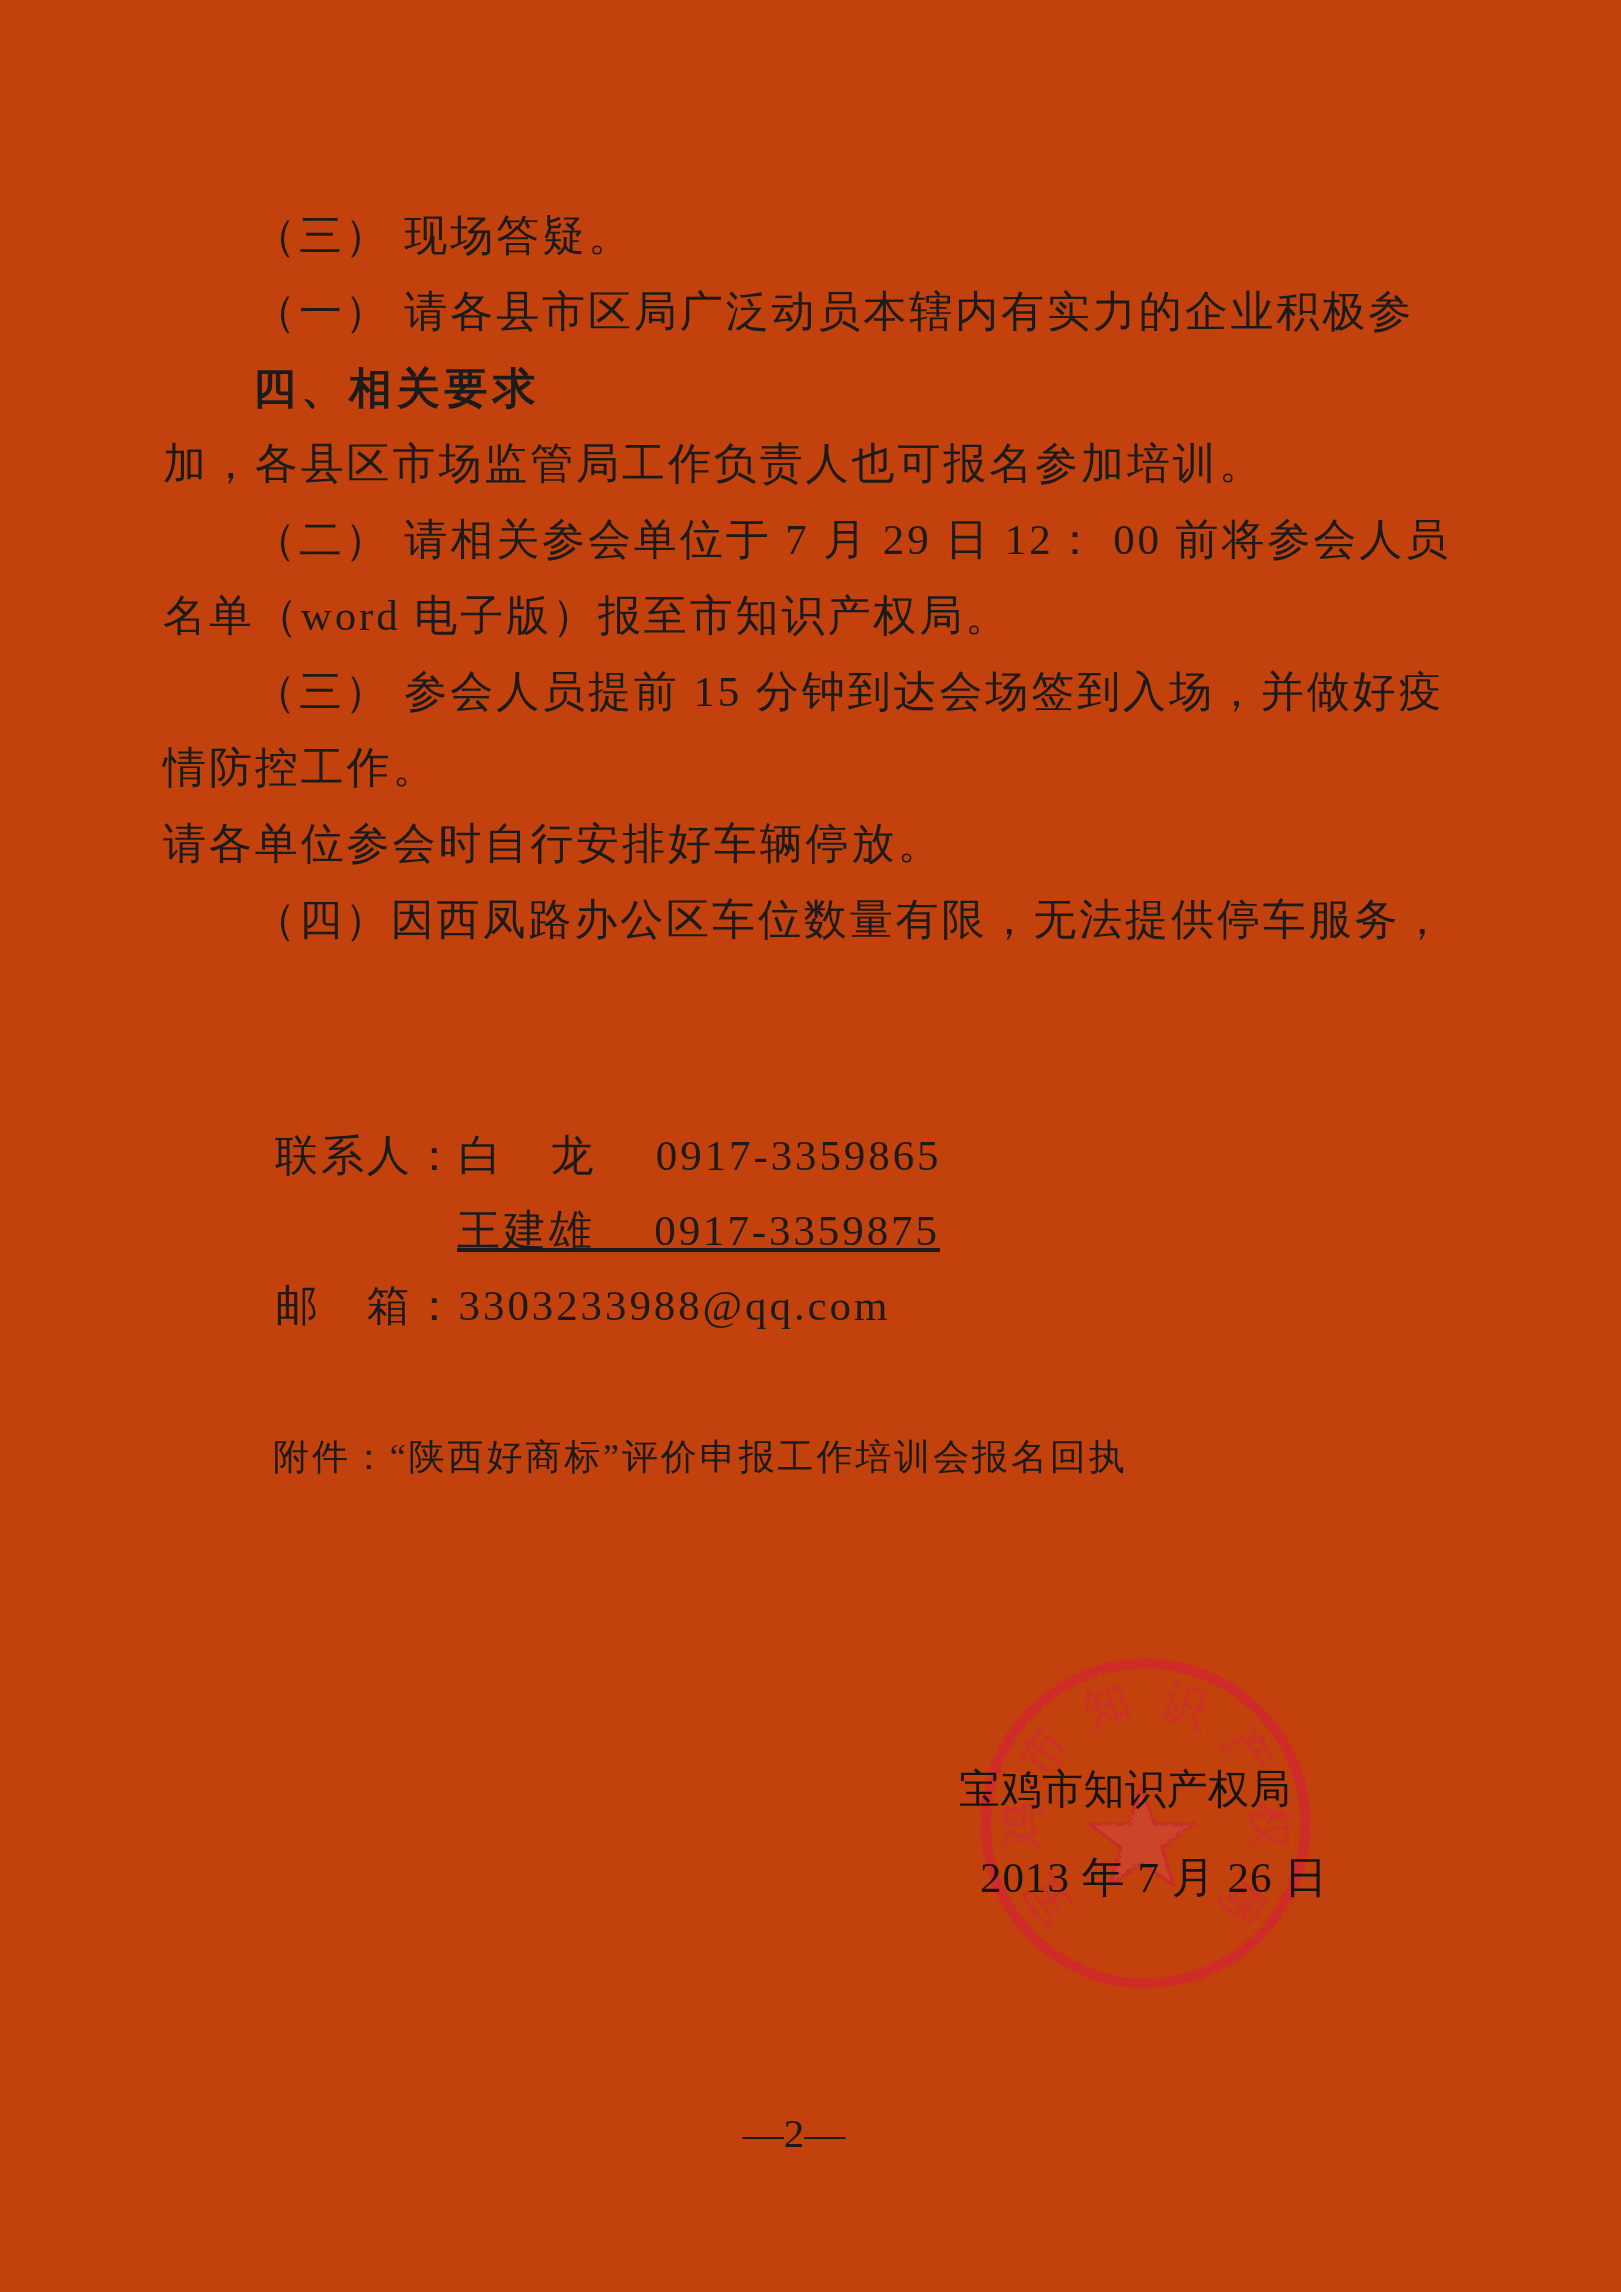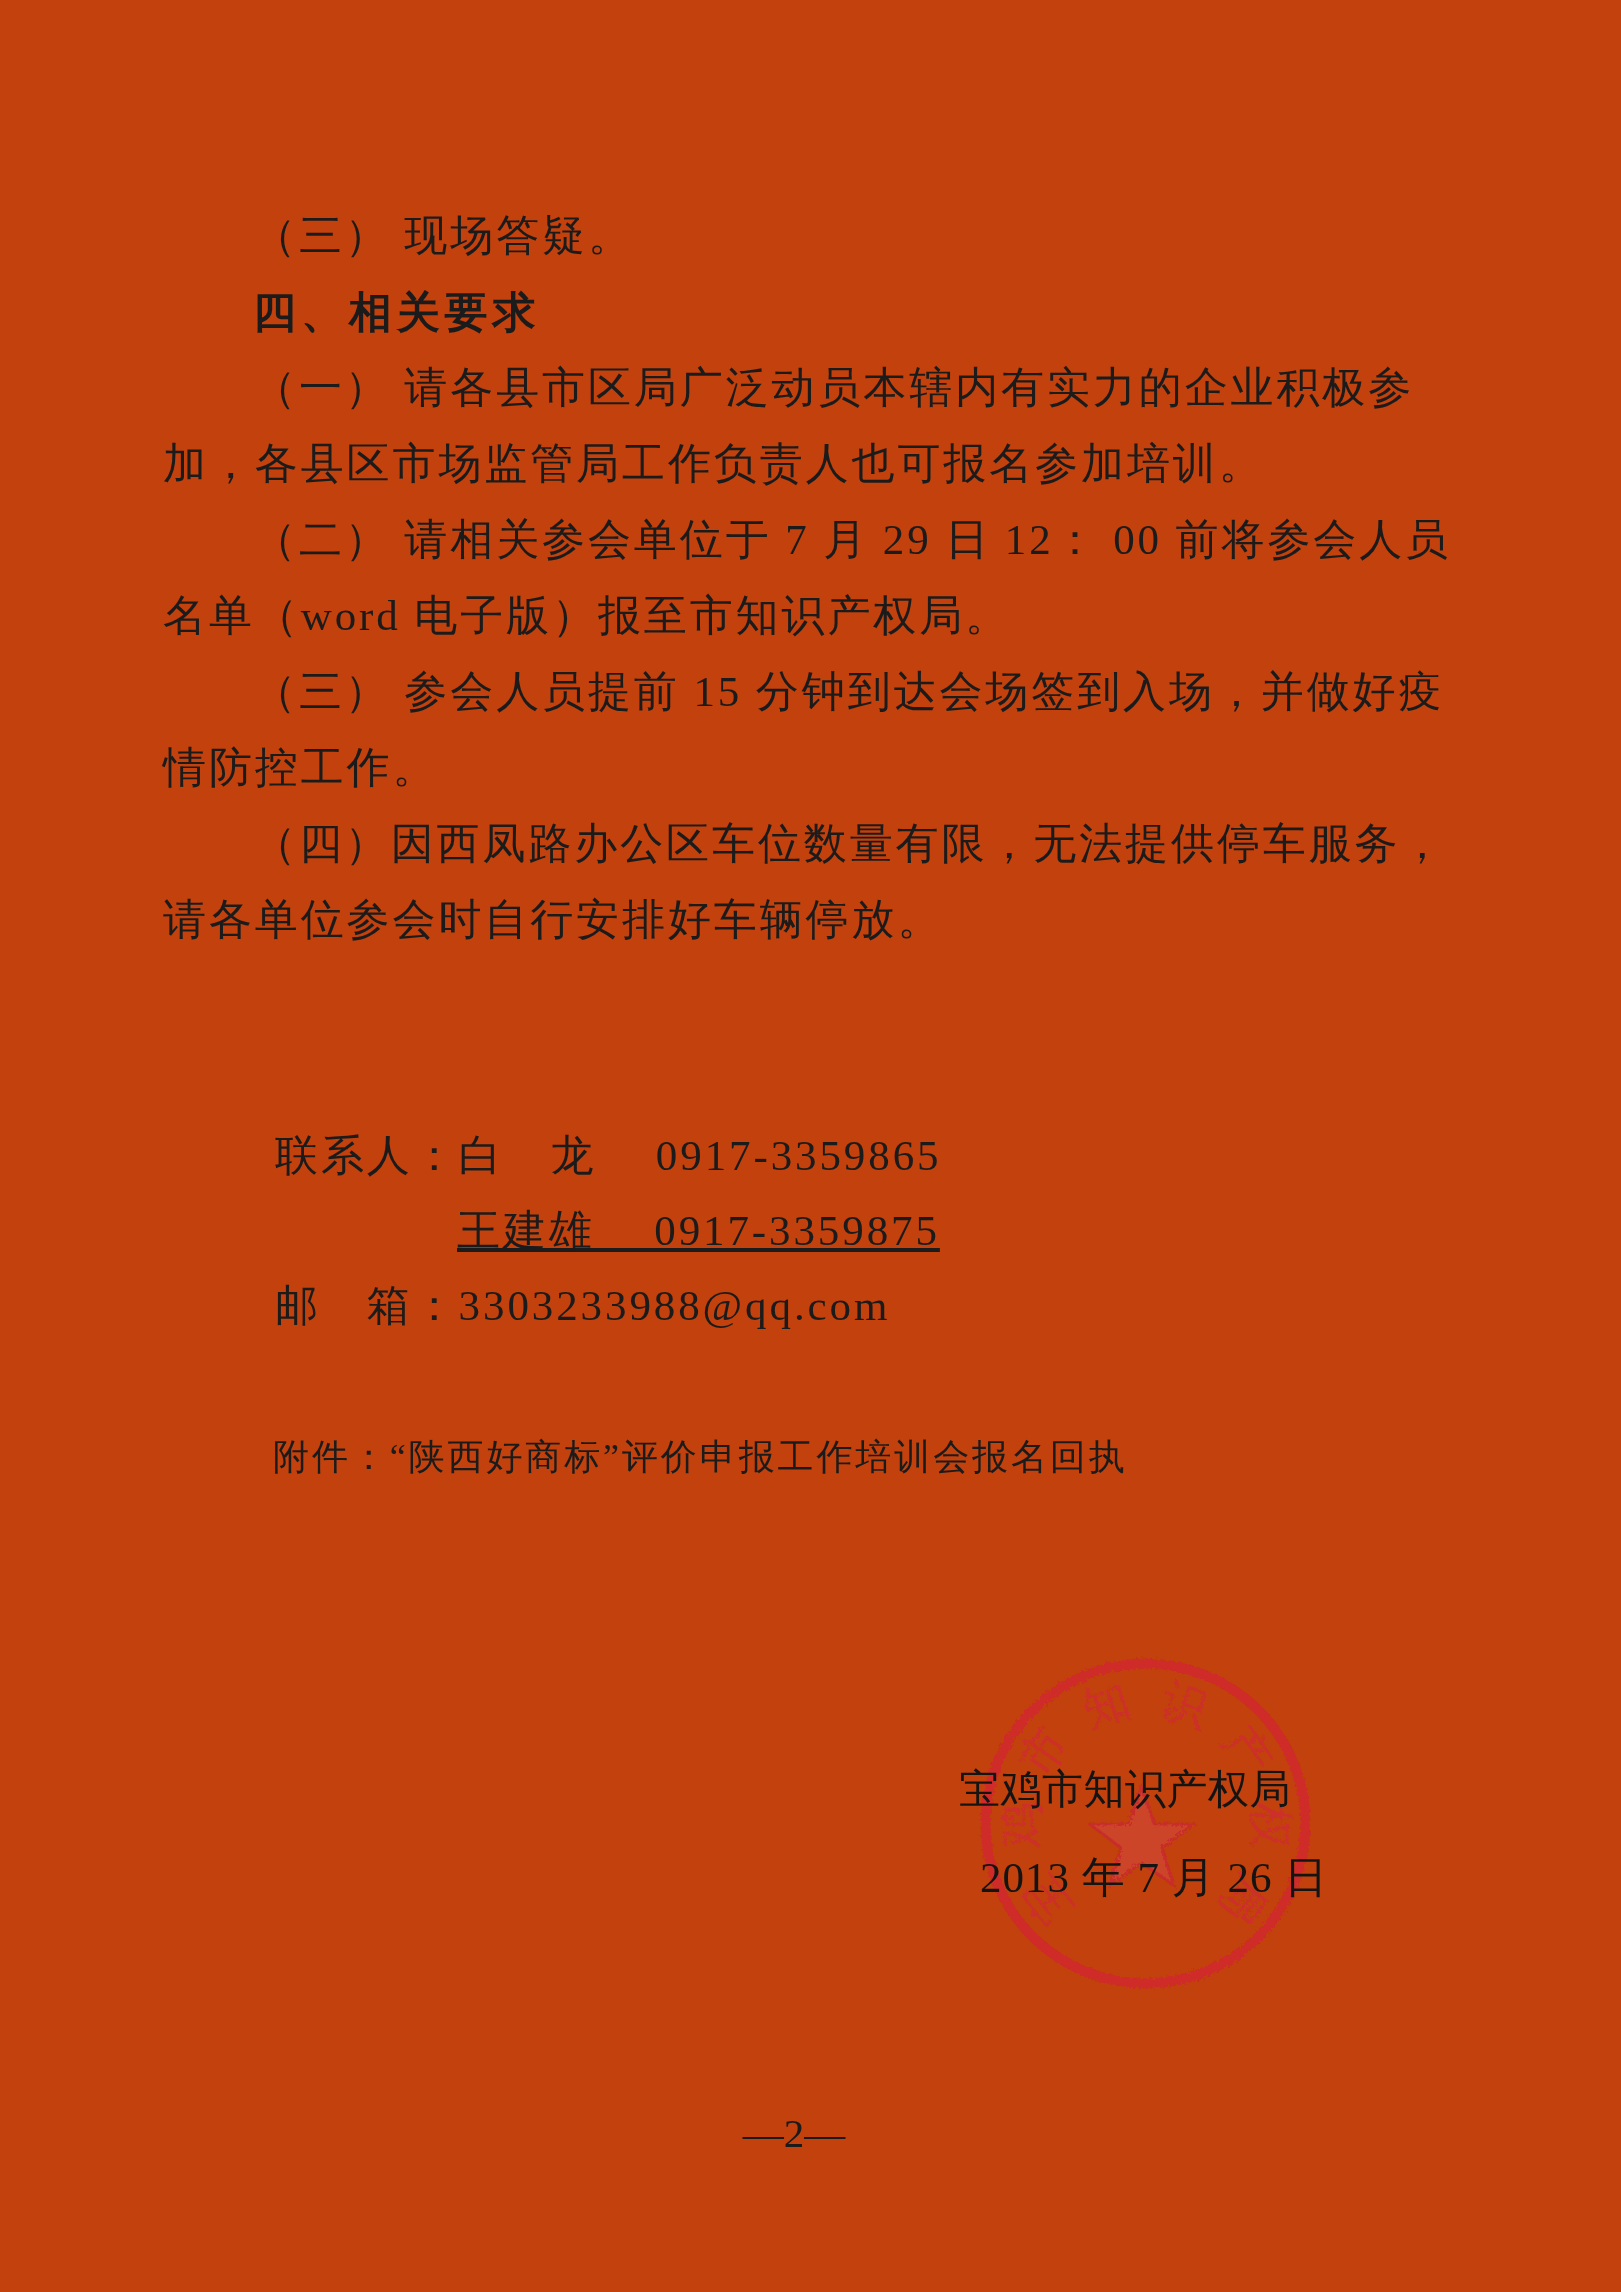--- a/index.html
+++ b/index.html
@@ -90,29 +90,29 @@
   }
   .seal svg { display: block; width: 100%; height: 100%; }
 </style>
 </head>
 <body>
 
 <div class="page">
 
   <div class="bodyblock">
     <div class="line indent">（三） 现场答疑。</div>
+    <div class="line indent">（一） 请各县市区局广泛动员本辖内有实力的企业积极参</div>
     <div class="line indent h-bold">四、相关要求</div>
-    <div class="line indent">（一） 请各县市区局广泛动员本辖内有实力的企业积极参</div>
     <div class="line">加，各县区市场监管局工作负责人也可报名参加培训。</div>
     <div class="line indent">（二） 请相关参会单位于 7 月 29 日 12： 00 前将参会人员</div>
     <div class="line">名单（word 电子版）报至市知识产权局。</div>
     <div class="line indent">（三） 参会人员提前 15 分钟到达会场签到入场，并做好疫</div>
     <div class="line">情防控工作。</div>
+    <div class="line">请各单位参会时自行安排好车辆停放。</div>
     <div class="line indent">（四）因西凤路办公区车位数量有限，无法提供停车服务，</div>
-    <div class="line">请各单位参会时自行安排好车辆停放。</div>
   </div>
 
   <div class="contactblock">
     <div class="cline c-indent1">联系人：白　龙　 0917-3359865</div>
     <div class="cline c-indent2">王建雄　 0917-3359875</div>
     <div class="cline c-indent1">邮　箱：3303233988@qq.com</div>
   </div>
 
   <div class="attachblock">
     <div class="line a-indent">附件：“陕西好商标”评价申报工作培训会报名回执</div>

